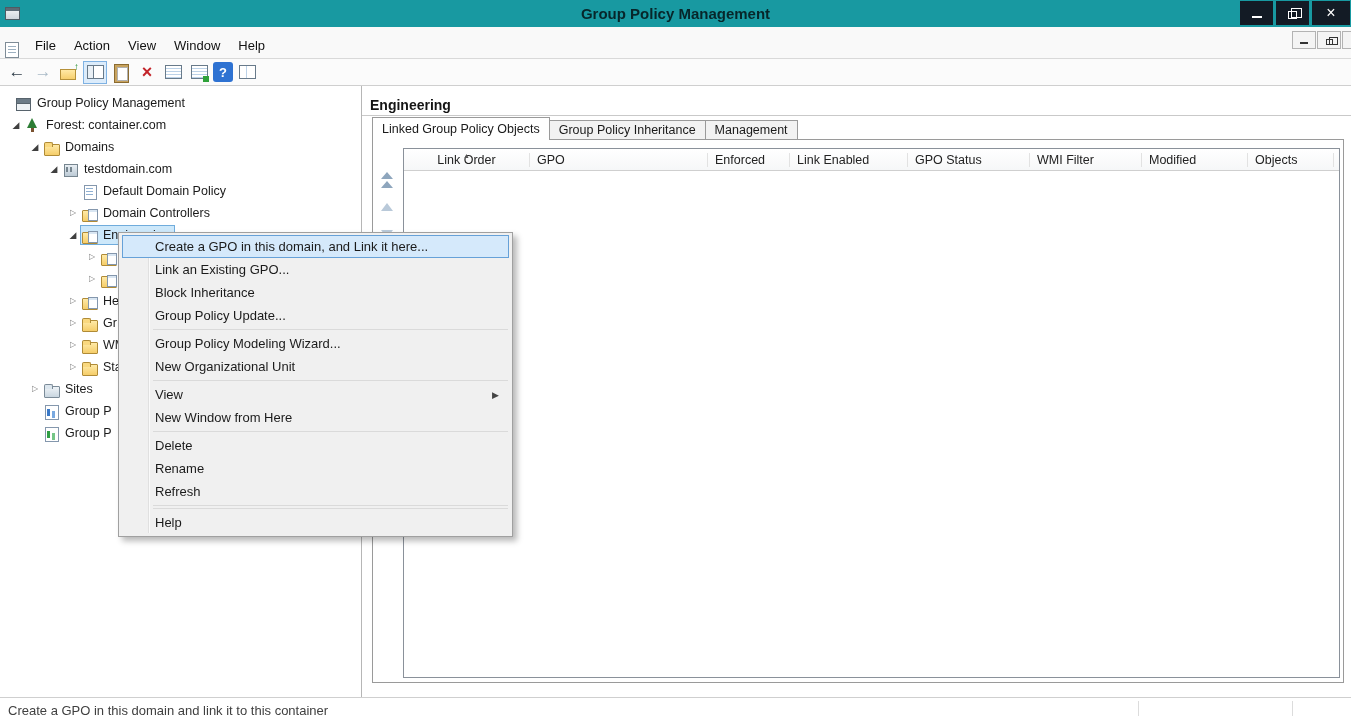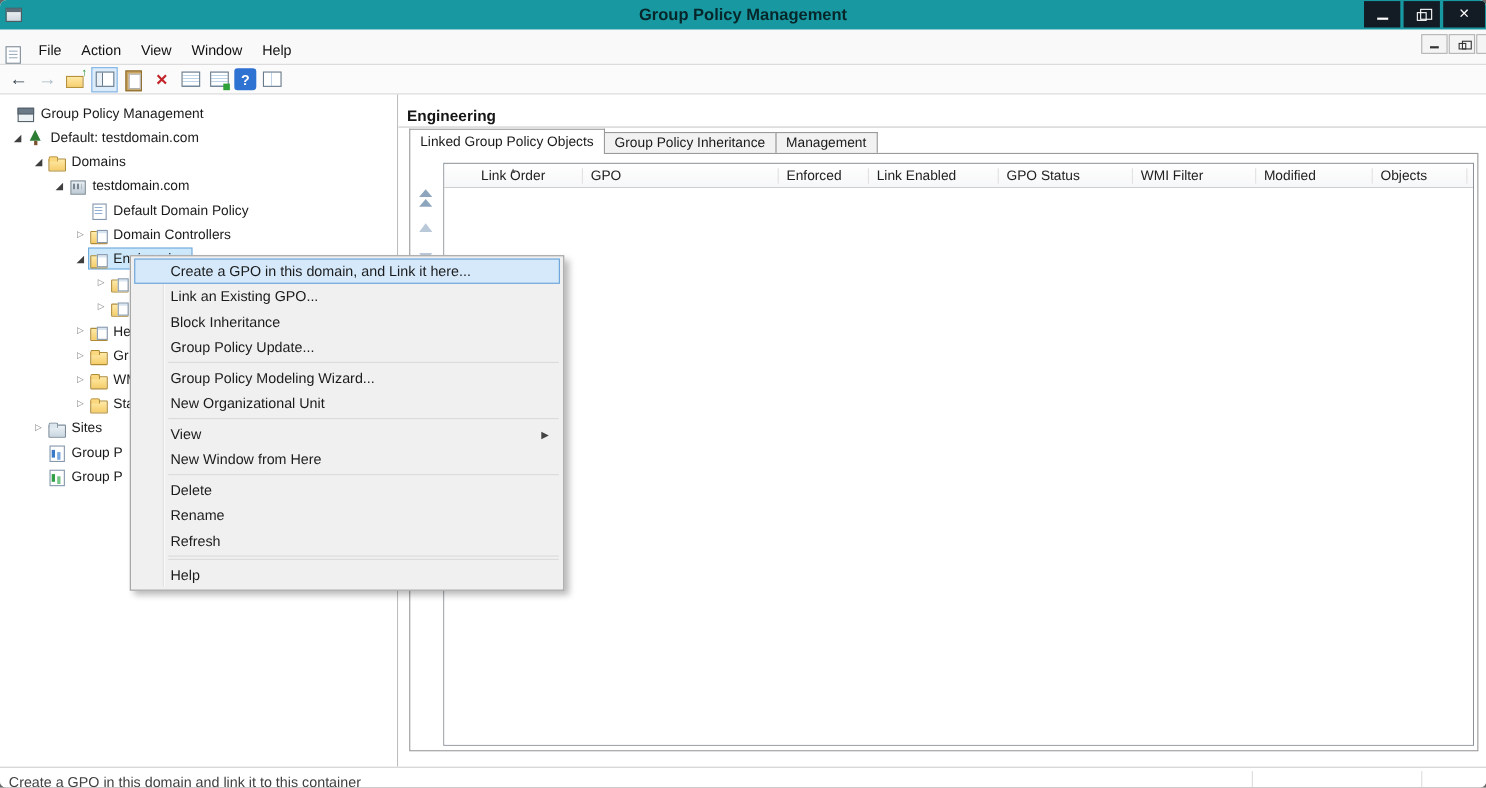--- a/index.html
+++ b/index.html
@@ -1,17 +1,17 @@
 <!DOCTYPE html>
 <html><head>
 <meta charset="utf-8">
 <style>
   * { box-sizing: border-box; margin: 0; padding: 0; }
   body { font-family: "Liberation Sans", sans-serif; background: #666; }
-  .window { position: relative; width: 1351px; height: 716px; background: #fff; overflow: hidden; border-radius: 6px; }
+  .window { position: relative; width: 1351px; height: 716px; background: #fff; overflow: hidden; }
 
   
   .titlebar { height: 27px; background: #1899a1; position: relative; display: flex; align-items: center; }
   .app-icon { width: 15px; height: 13px; margin-left: 5px; background: linear-gradient(#f3f6f8,#cfd6dc); border: 1px solid #4e5b63; position: relative; z-index: 1; }
   .app-icon::before { content: ""; position: absolute; left: 0; top: 0; right: 0; height: 3px; background: #5c6b76; }
   .win-title { position: absolute; left: 0; right: 0; text-align: center; font-size: 15px; font-weight: 700; color: #07262a; }
   .caption-buttons { position: absolute; right: 1px; top: 1px; display: flex; gap: 3px; }
   .cap-btn { width: 33px; height: 24px; background: #131b25; display: flex; align-items: center; justify-content: center; }
   .cap-close { width: 38px; }
   .g-min { width: 10px; height: 2px; background: #fff; margin-top: 7px; }
@@ -175,21 +175,21 @@
           <span class="expander none"></span>
           <span class="row-content">
             <span class="ic ic-console-root"></span>
             <span class="tree-label">Group Policy Management</span>
           </span>
         </div>
         <div class="tree-row" style="padding-left: 9px;">
           <span class="expander expanded">◢</span>
           <span class="row-content">
             <span class="ic ic-forest"></span>
-            <span class="tree-label">Default: testdomain.com</span>
+            <span class="tree-label">Forest: container.com</span>
           </span>
         </div>
         <div class="tree-row" style="padding-left: 28px;">
           <span class="expander expanded">◢</span>
           <span class="row-content">
             <span class="ic ic-domains"></span>
             <span class="tree-label">Domains</span>
           </span>
         </div>
         <div class="tree-row" style="padding-left: 47px;">

